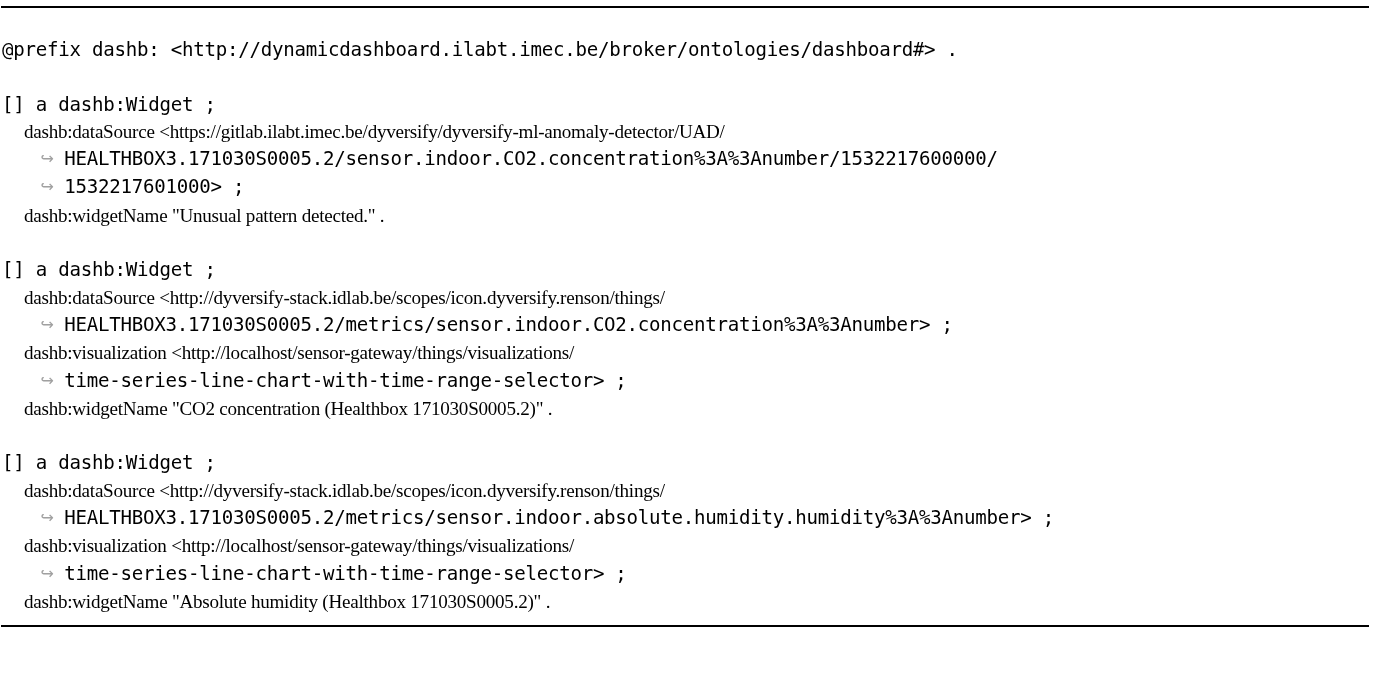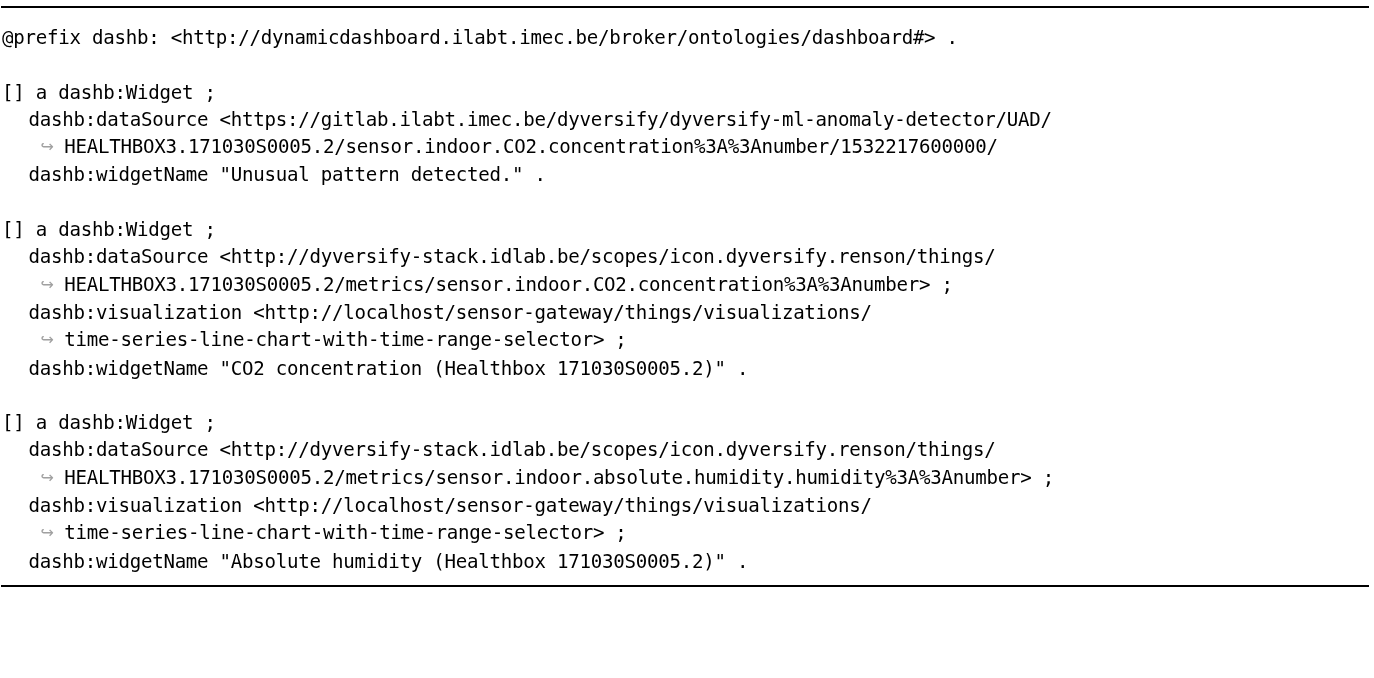--- a/index.html
+++ b/index.html
@@ -28,41 +28,41 @@
     border: 0;
     border-top: 2.6px solid #000000;
     margin: 0;
     width: 1368px;
     margin-left: 1px;
   }
   .rule-top { margin-top: 6px; }
   .rule-bottom { margin-top: 10px; }
 
   .code-body {
-    padding-top: 16px;
+    padding-top: 28px;
     padding-left: 2px;
   }
 
   .line {
     font-family: "DejaVu Sans Mono", "Liberation Mono", monospace;
     font-size: 19.1px;
     line-height: 27.3px;
     color: #000000;
     white-space: pre;
     letter-spacing: -0.25px;
   }
 
   .blank {
     height: 27.3px;
     line-height: 27.3px;
   }
 
   
   .ind0 { padding-left: 0; }
-  .ind1 { padding-left: 2.30ch; }
+  .ind1 { padding-left: 2.30ch; font-family: Liberation Serif, serif; }
   .ind2 { padding-left: 3.35ch; }
 
   .cont-arrow {
     color: #a0a0a0;
     font-family: "DejaVu Sans", sans-serif;
     font-size: 16px;
     padding-right: 1.05ch;
     position: relative;
     top: -1px;
   }
@@ -73,20 +73,21 @@
 <div class="listing">
 
   <hr class="rule rule-top">
 
   <div class="code-body">
       <div class="line ind0"><span>@prefix dashb: &lt;http://dynamicdashboard.ilabt.imec.be/broker/ontologies/dashboard#&gt; .</span></div>
       <div class="line blank">&nbsp;</div>
       <div class="line ind0"><span>[] a dashb:Widget ;</span></div>
       <div class="line ind1"><span>dashb:dataSource &lt;https://gitlab.ilabt.imec.be/dyversify/dyversify-ml-anomaly-detector/UAD/</span></div>
       <div class="line ind2"><span class="cont-arrow">↪</span><span>HEALTHBOX3.171030S0005.2/sensor.indoor.CO2.concentration%3A%3Anumber/1532217600000/</span></div>
+      <div class="line ind2"><span class="cont-arrow">↪</span><span>1532217601000&gt; ;</span></div>
       <div class="line ind1"><span>dashb:widgetName "Unusual pattern detected." .</span></div>
       <div class="line blank">&nbsp;</div>
       <div class="line ind0"><span>[] a dashb:Widget ;</span></div>
       <div class="line ind1"><span>dashb:dataSource &lt;http://dyversify-stack.idlab.be/scopes/icon.dyversify.renson/things/</span></div>
       <div class="line ind2"><span class="cont-arrow">↪</span><span>HEALTHBOX3.171030S0005.2/metrics/sensor.indoor.CO2.concentration%3A%3Anumber&gt; ;</span></div>
       <div class="line ind1"><span>dashb:visualization &lt;http://localhost/sensor-gateway/things/visualizations/</span></div>
       <div class="line ind2"><span class="cont-arrow">↪</span><span>time-series-line-chart-with-time-range-selector&gt; ;</span></div>
       <div class="line ind1"><span>dashb:widgetName "CO2 concentration (Healthbox 171030S0005.2)" .</span></div>
       <div class="line blank">&nbsp;</div>
       <div class="line ind0"><span>[] a dashb:Widget ;</span></div>

